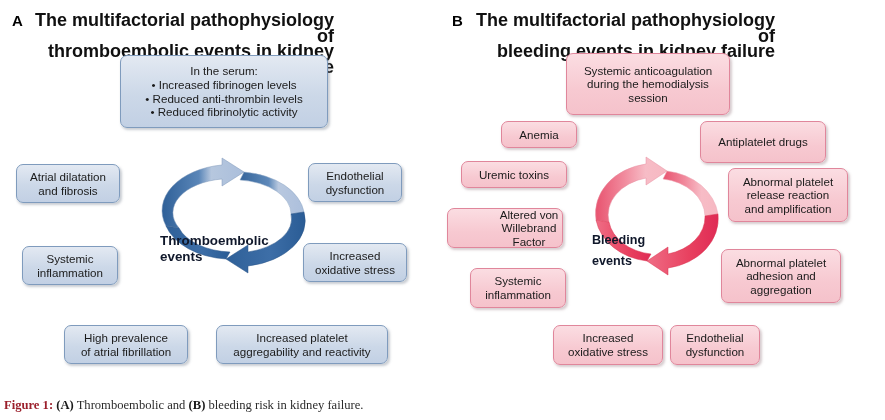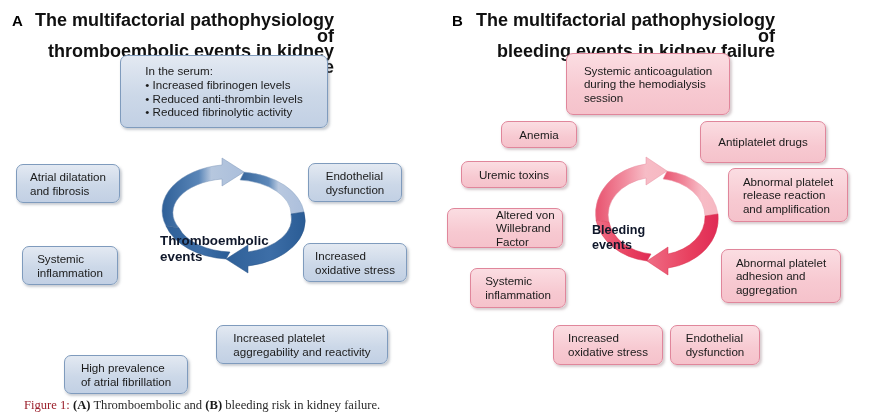--- a/index.html
+++ b/index.html
@@ -15,21 +15,21 @@
   }
   .panel-title{
     position:absolute;font-weight:bold;font-size:18px;line-height:15.5px;
     color:#101010;white-space:pre-line;text-align:right;
   }
 
   
   .node{
     position:absolute;box-sizing:border-box;
     display:flex;align-items:center;justify-content:center;
-    border-radius:7px;
+    text-align:center;border-radius:7px;
     font-size:11.6px;line-height:13.6px;color:#1a1a1a;
     white-space:pre-line;
   }
   .node.blue{
     background:linear-gradient(180deg,#e3e9f2 0%,#ccd8e8 55%,#c2d0e4 100%);
     border:1px solid #7f9bbd;
     box-shadow:1.5px 2px 2.5px rgba(120,130,145,0.40);
   }
   .node.pink{
     background:linear-gradient(180deg,#fbdde2 0%,#f7c9d1 60%,#f5c2cb 100%);
@@ -38,28 +38,28 @@
   }
 
   
   .cycle{position:absolute;}
   .cycle svg{display:block;overflow:visible;}
   .cycle-label{
     position:absolute;left:0;right:0;text-align:left;
     font-weight:bold;color:#0f172a;white-space:pre-line;margin-top:45px;
   }
   #cycle-a .cycle-label{font-size:13.4px;line-height:15.5px;top:28px;}
-  #cycle-b .cycle-label{font-size:12.6px;line-height:15px;top:20px;}
+  #cycle-b .cycle-label{font-size:12.6px;line-height:21px;top:27px;}
 
   
   #caption{
     position:absolute;left:4px;top:398px;
     font-family:"Liberation Serif", serif;font-size:12.6px;color:#2b2b2b;
   }
-  #caption .fig-label{font-weight:normal;color:#9b1f2b;margin-left:20px;}
+  #caption .fig-label{font-weight:bold;color:#9b1f2b;}
   #caption .bold{font-weight:bold;color:#1a1a1a;}
 </style>
 </head>
 <body>
 
 <div id="figure-root">
 
   <div class="panel-letter" style="left:12px;top:12px;">A</div>
   <div class="panel-title" style="left:34px;top:13px;width:300px;">The multifactorial pathophysiology of
 thromboembolic events in kidney failure</div>
@@ -74,21 +74,21 @@
 
   <div class="node blue" style="left:308px;top:163px;width:94px;height:39px;">Endothelial
 dysfunction</div>
 
   <div class="node blue" style="left:22px;top:246px;width:96px;height:39px;">Systemic
 inflammation</div>
 
   <div class="node blue" style="left:303px;top:243px;width:104px;height:39px;">Increased
 oxidative stress</div>
 
-  <div class="node blue" style="left:64px;top:325px;width:124px;height:39px;margin-top:30px;">High prevalence
+  <div class="node blue" style="left:64px;top:325px;width:124px;height:39px;">High prevalence
 of atrial fibrillation</div>
 
   <div class="node blue" style="left:216px;top:325px;width:172px;height:39px;">Increased platelet
 aggregability and reactivity</div>
 
   <div class="cycle" id="cycle-a" style="left:160px;top:160px;width:150px;height:112px;">
     <svg width="150" height="112" viewBox="0 0 150 112" xmlns="http://www.w3.org/2000/svg">
       <defs>
         <linearGradient id="gA-top" x1="0" y1="0" x2="1" y2="0">
           <stop offset="0%" stop-color="#2f6098"></stop>

